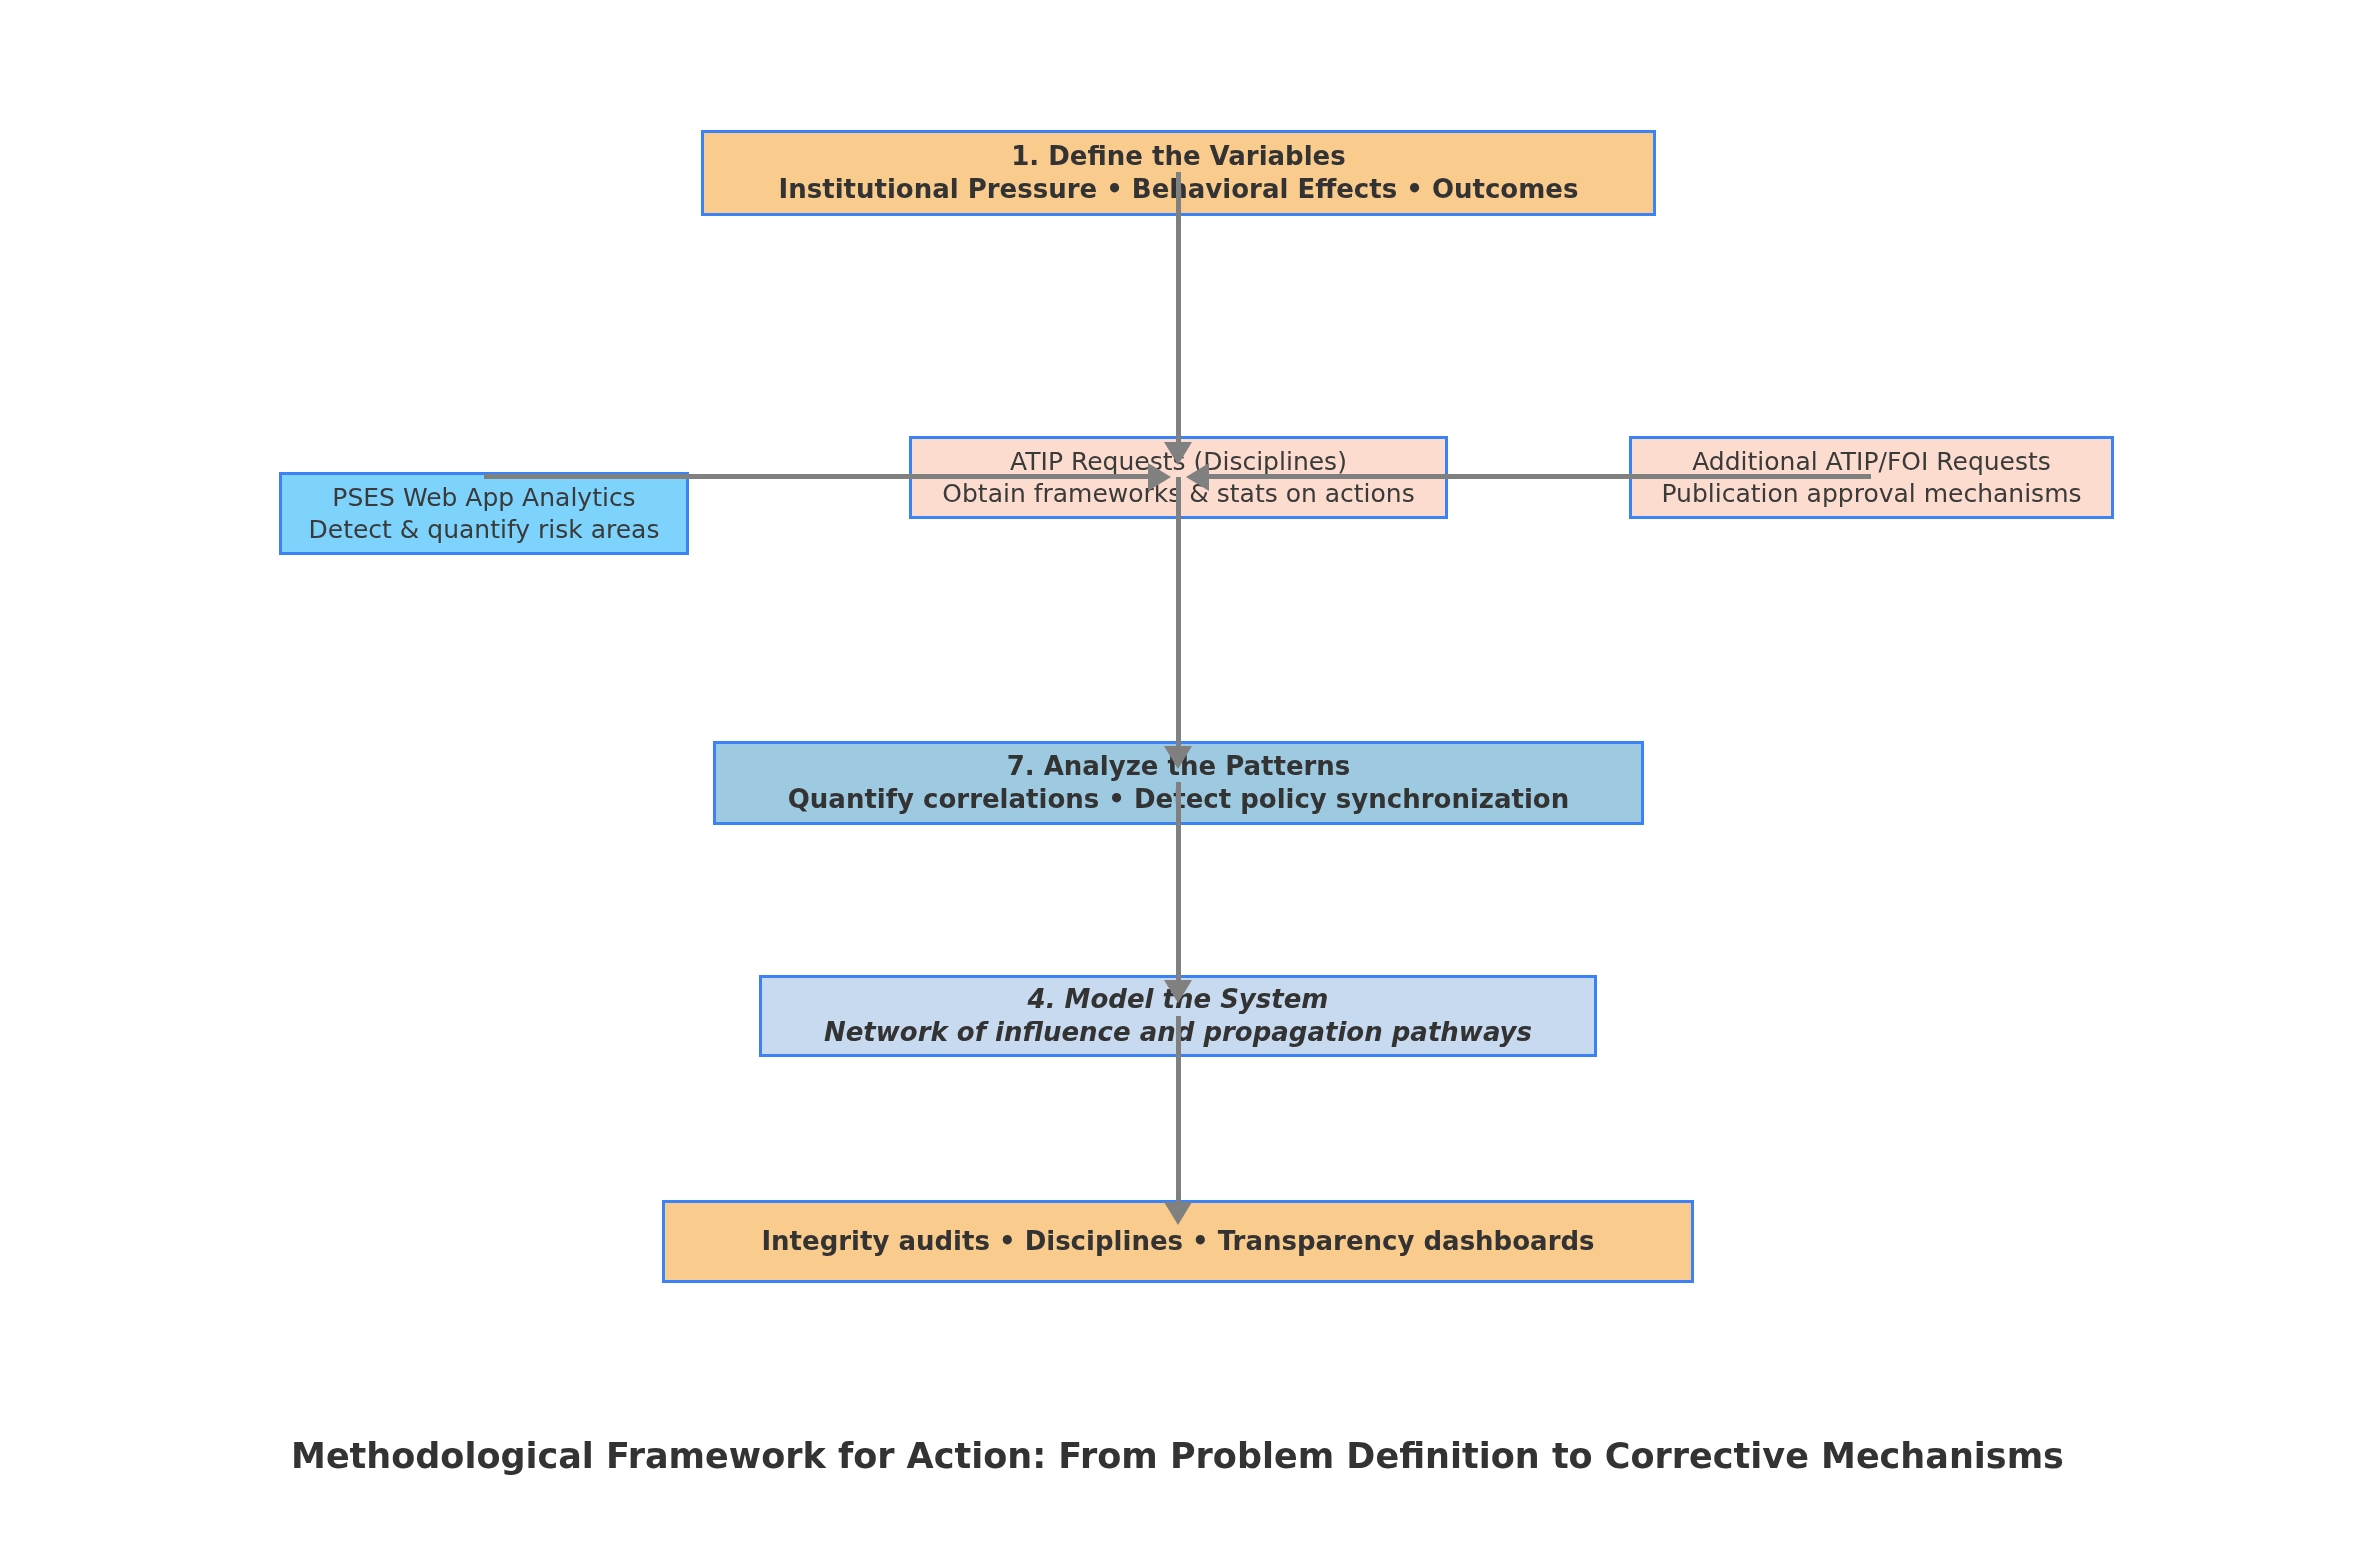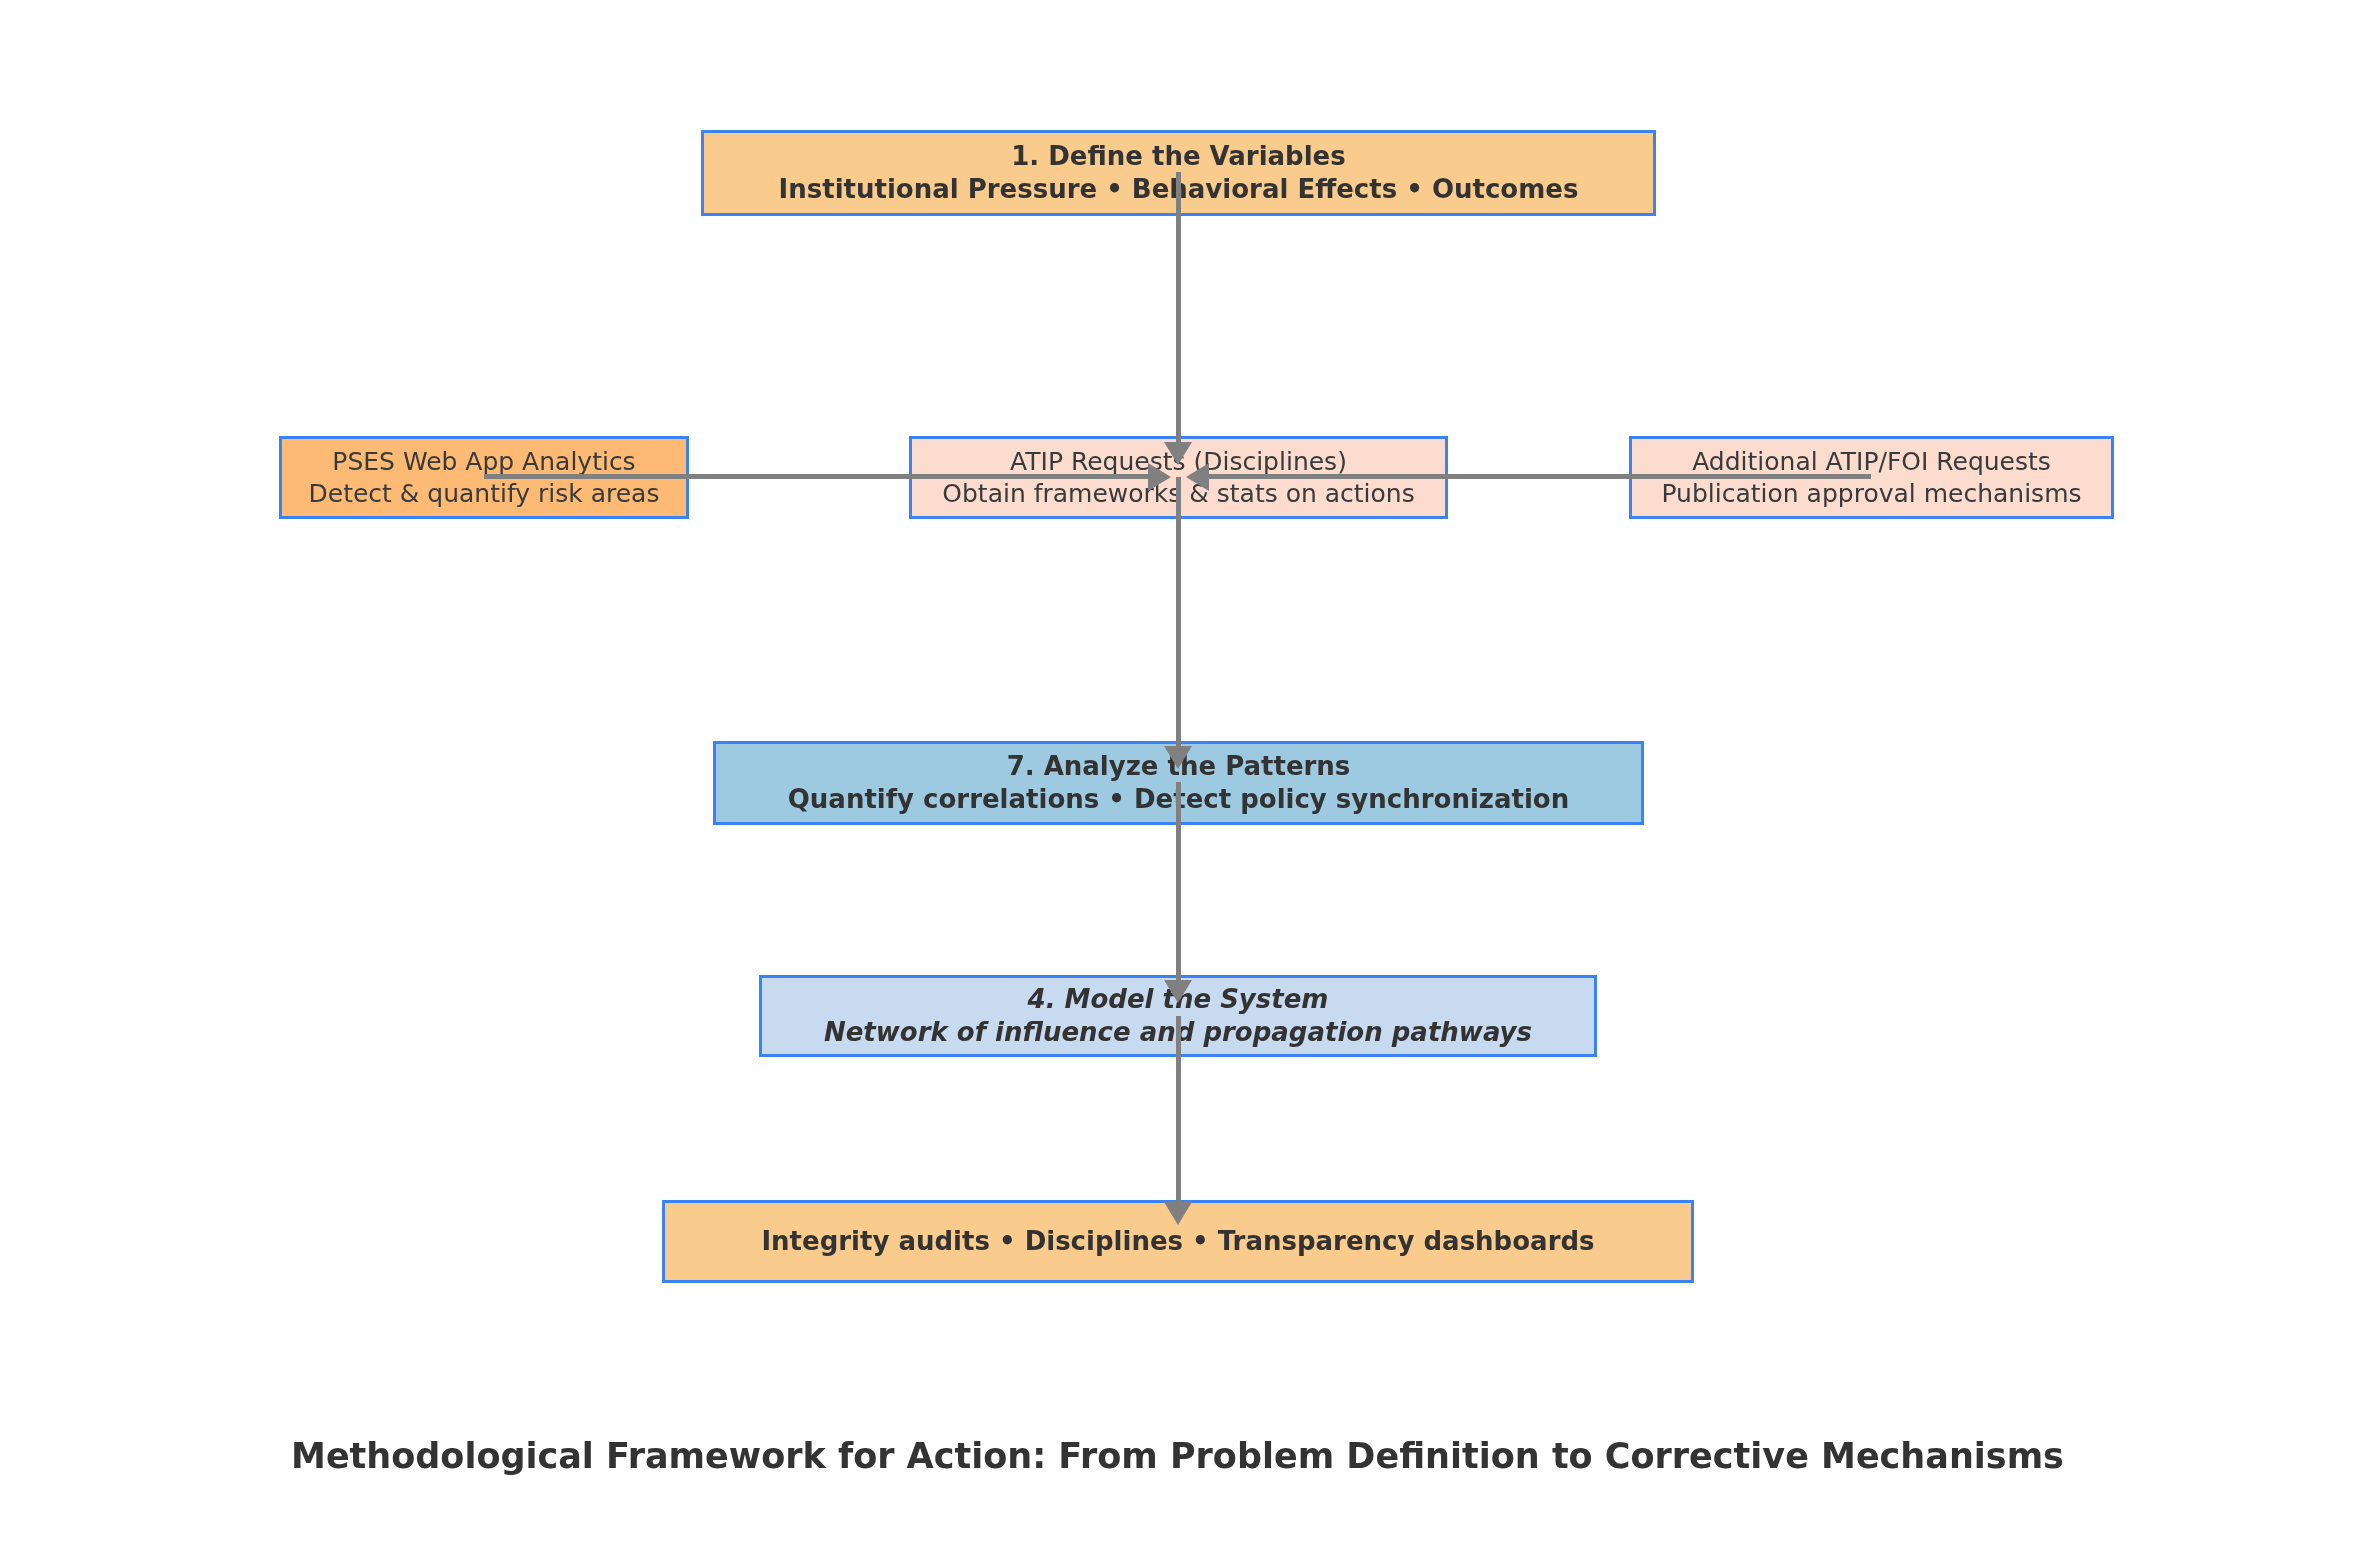--- a/index.html
+++ b/index.html
@@ -117,21 +117,21 @@
   <div class="arrowhead down" id="ah-step3-step4"></div>
   <div class="arrowhead down" id="ah-step4-step5"></div>
   <div class="arrowhead right" id="ah-pses-atip"></div>
   <div class="arrowhead left" id="ah-foi-atip"></div>
 
   <div class="node bold" id="box-step1" style="background-color: rgb(249, 203, 141);">
     <div class="line1">1. Define the Variables</div>
     <div class="line2">Institutional Pressure • Behavioral Effects • Outcomes</div>
   </div>
 
-  <div class="node regular" id="box-pses" style="background-color: #fdba74;">
+  <div class="node regular" id="box-pses" style="background-color: #7dd3fc; margin-top: 36px;">
     <div class="line1">PSES Web App Analytics</div>
     <div class="line2">Detect &amp; quantify risk areas</div>
   </div>
 
   <div class="node regular" id="box-atip" style="background-color: rgb(251, 220, 206);">
     <div class="line1">ATIP Requests (Disciplines)</div>
     <div class="line2">Obtain frameworks &amp; stats on actions</div>
   </div>
 
   <div class="node regular" id="box-foi" style="background-color: rgb(251, 220, 206);">

